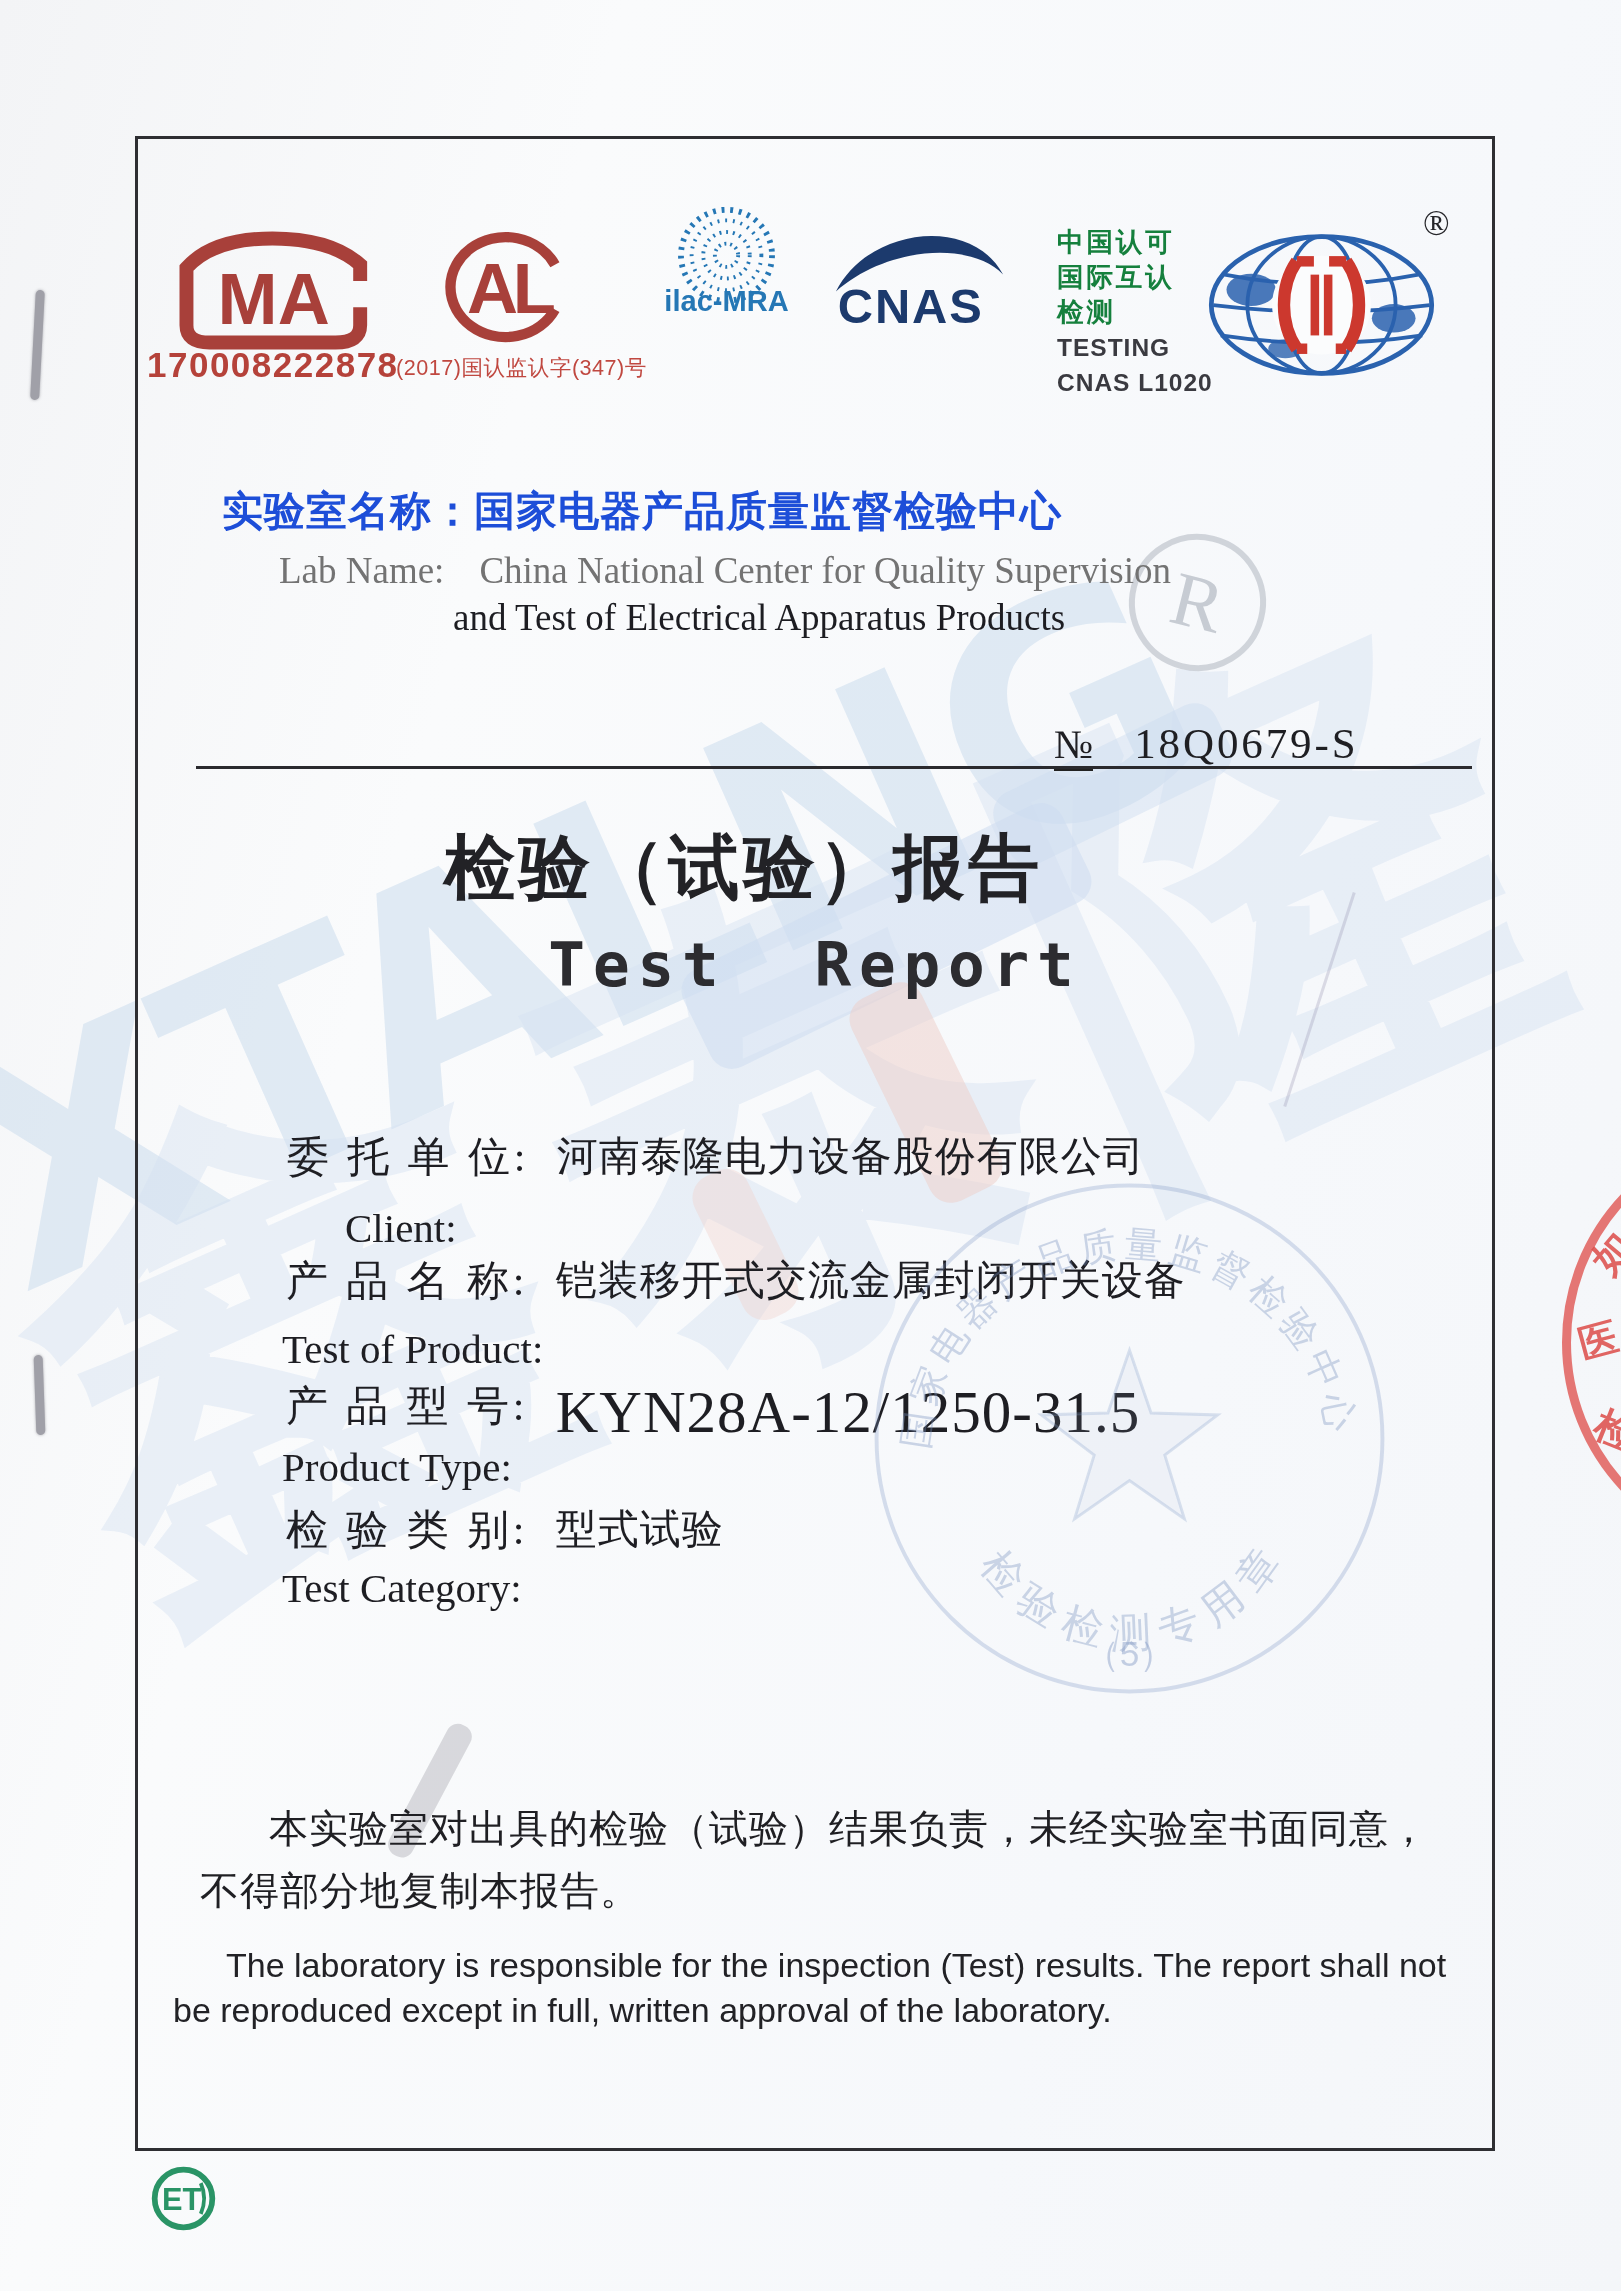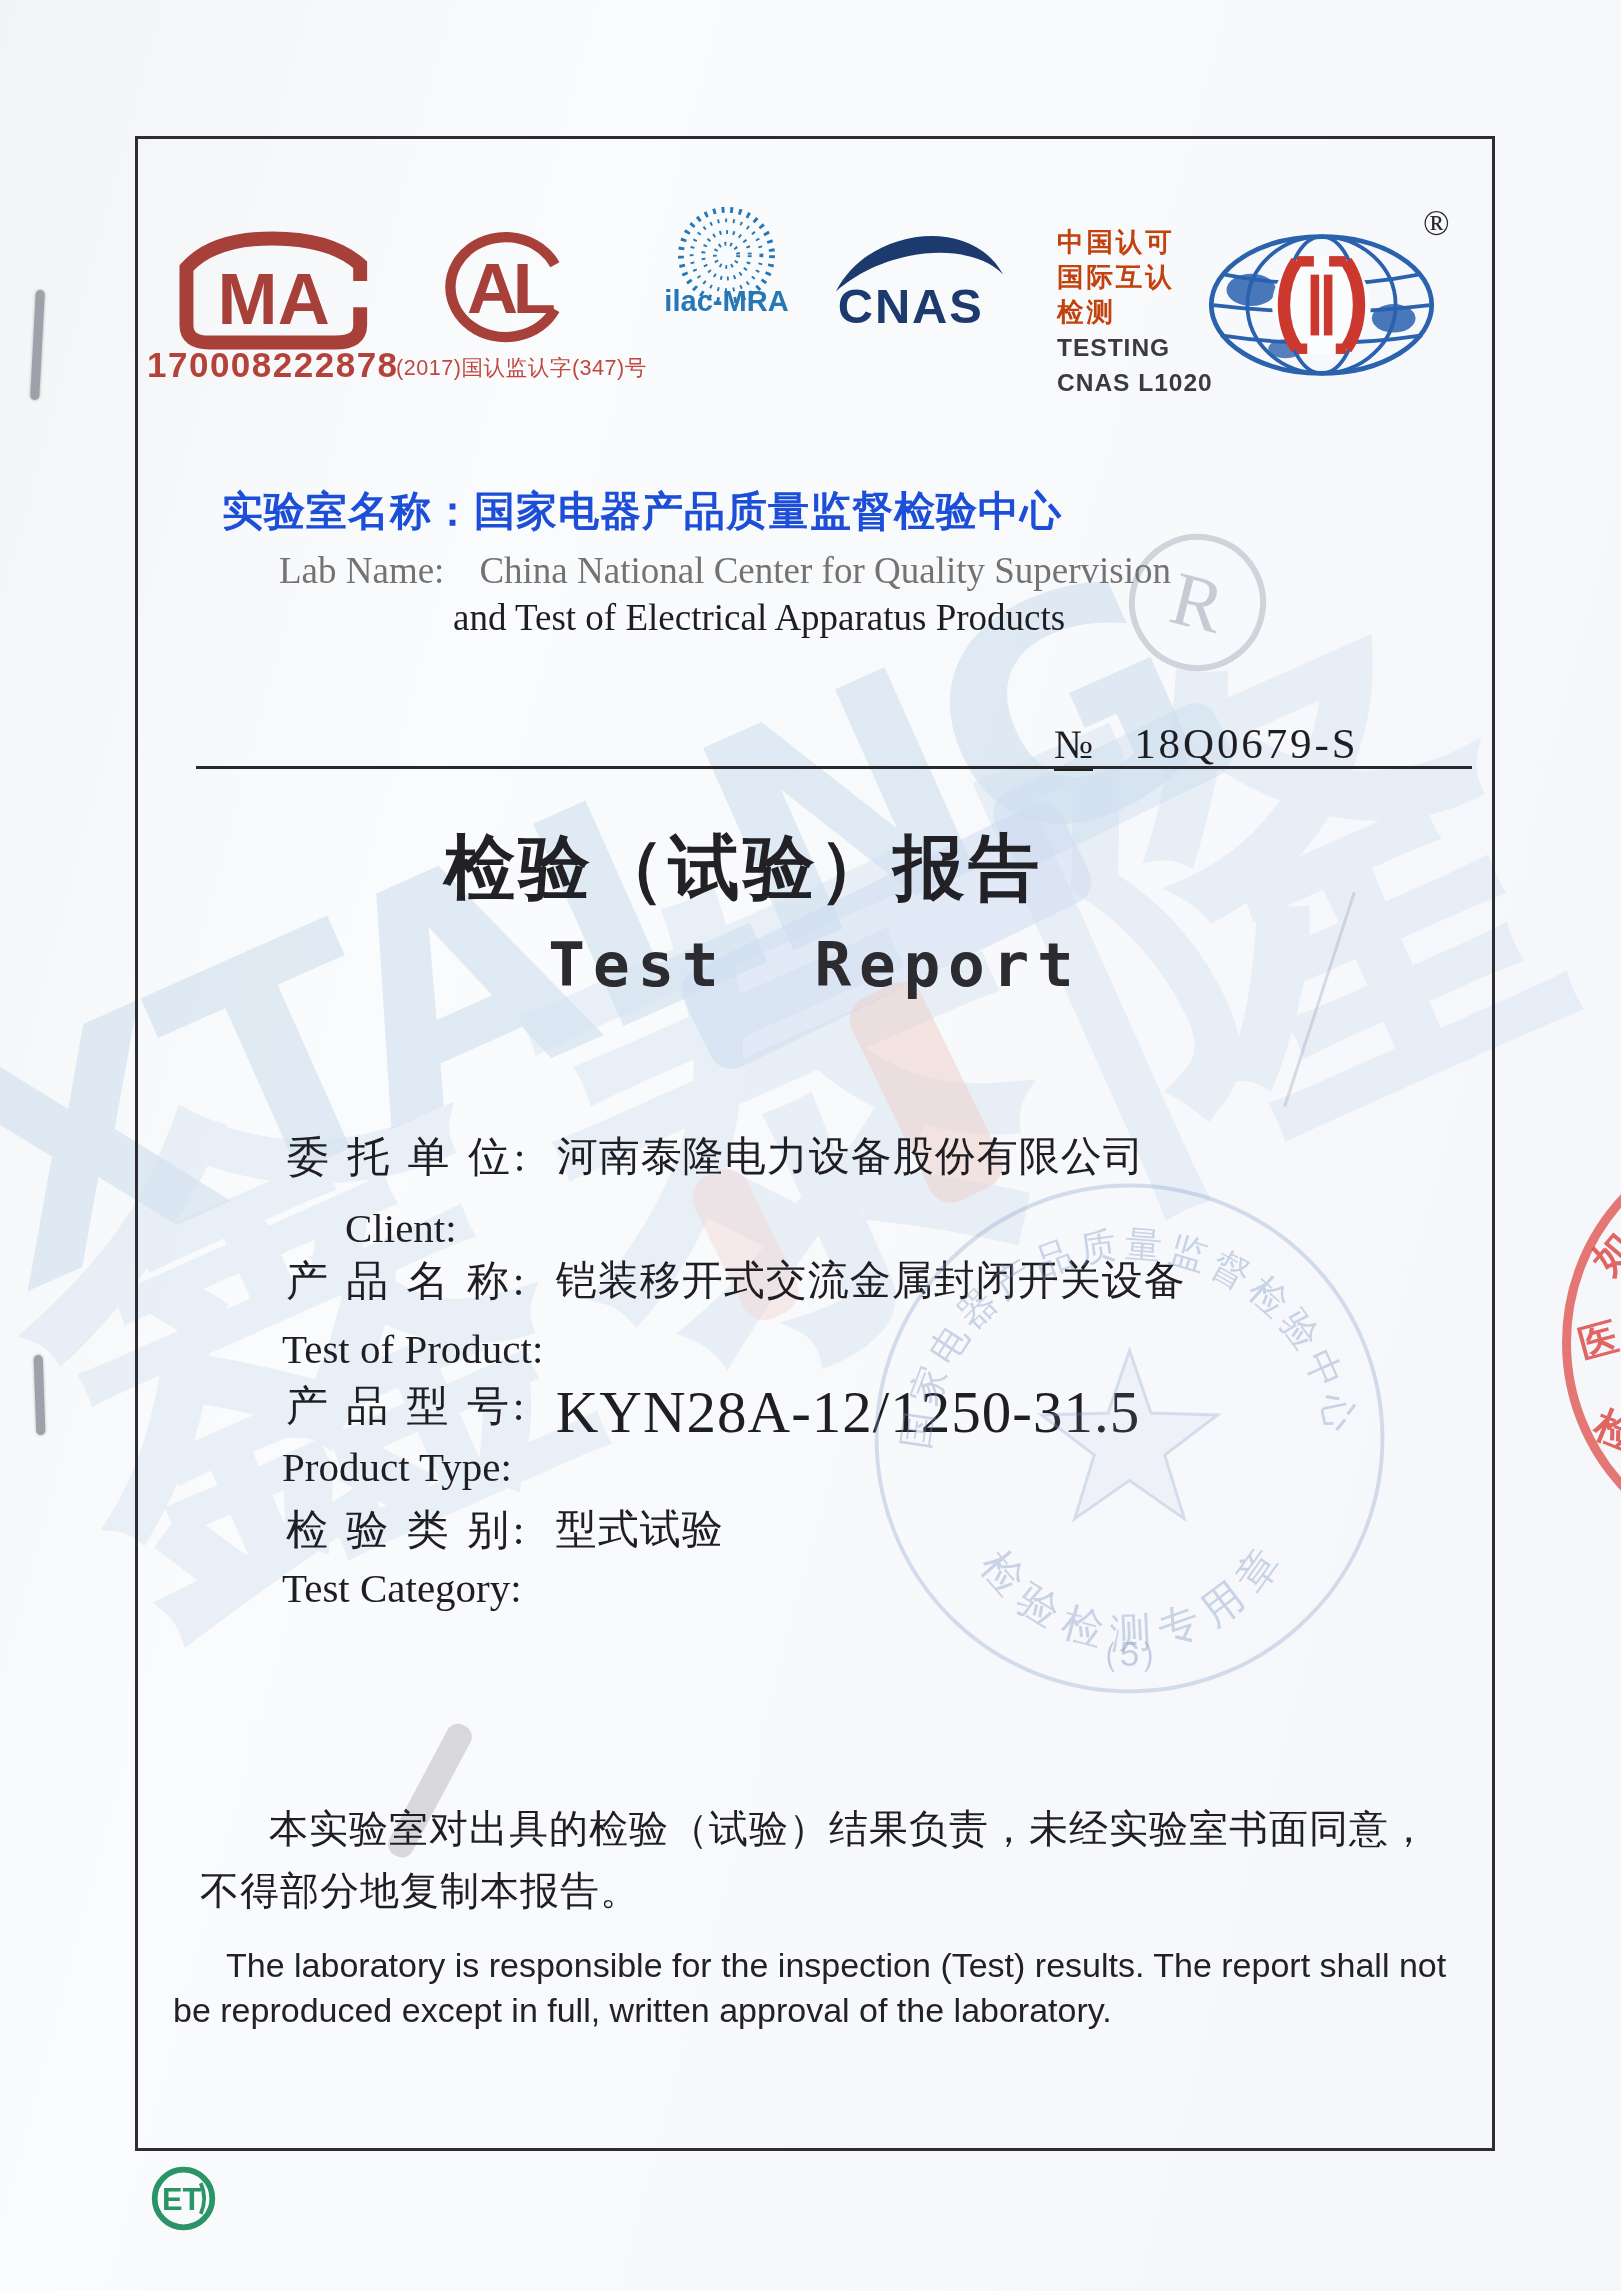--- a/index.html
+++ b/index.html
@@ -49,21 +49,21 @@
 
   
   .frame{ left:135px; top:136px; width:1360px; height:2015px; border:3.9px solid #2e2e32; z-index:1; }
 
   
   .logo{ z-index:2; }
   svg text{ font-family:"Liberation Sans", sans-serif; }
   .cma-number{ left:147px; top:345px; z-index:2; font-weight:700; font-size:35px; letter-spacing:1.5px; color:#b5423a; }
   .al-caption{ left:396px; top:353px; z-index:2; font-size:21.6px; color:#c04840; letter-spacing:0.5px; }
   .accr{ left:1057px; top:225px; z-index:2; line-height:35px; }
-  .accr .cnl{ font-size:26.5px; font-weight:700; letter-spacing:2.9px; color:#c2410c; }
+  .accr .cnl{ font-size:26.5px; font-weight:700; letter-spacing:2.9px; color:#15803d; }
   .accr .enl{ font-size:24.5px; font-weight:700; letter-spacing:1px; color:#3a3a40; }
   .globe-reg{ left:1423px; top:204px; z-index:2; font-size:35px; color:#26262a; font-family:"Liberation Serif", serif; }
 
   
   .lab-cn{ left:222px; top:484px; z-index:2; font-size:41px; font-weight:700; letter-spacing:1px; color:#1d4ed8; }
   .lab-en1{ left:243px; top:549px; z-index:2; display:flex; gap:35px;
             font-family:"Liberation Serif", serif; font-size:37px; color:#737373;margin-left:36px; }
   .lab-en2{ left:453px; top:596px; z-index:2; font-family:"Liberation Serif", serif; font-size:37px; color:#1d1d22; }
 
   .no-row{ left:1054px; top:719px; z-index:2; display:flex; align-items:baseline; gap:41px; }

